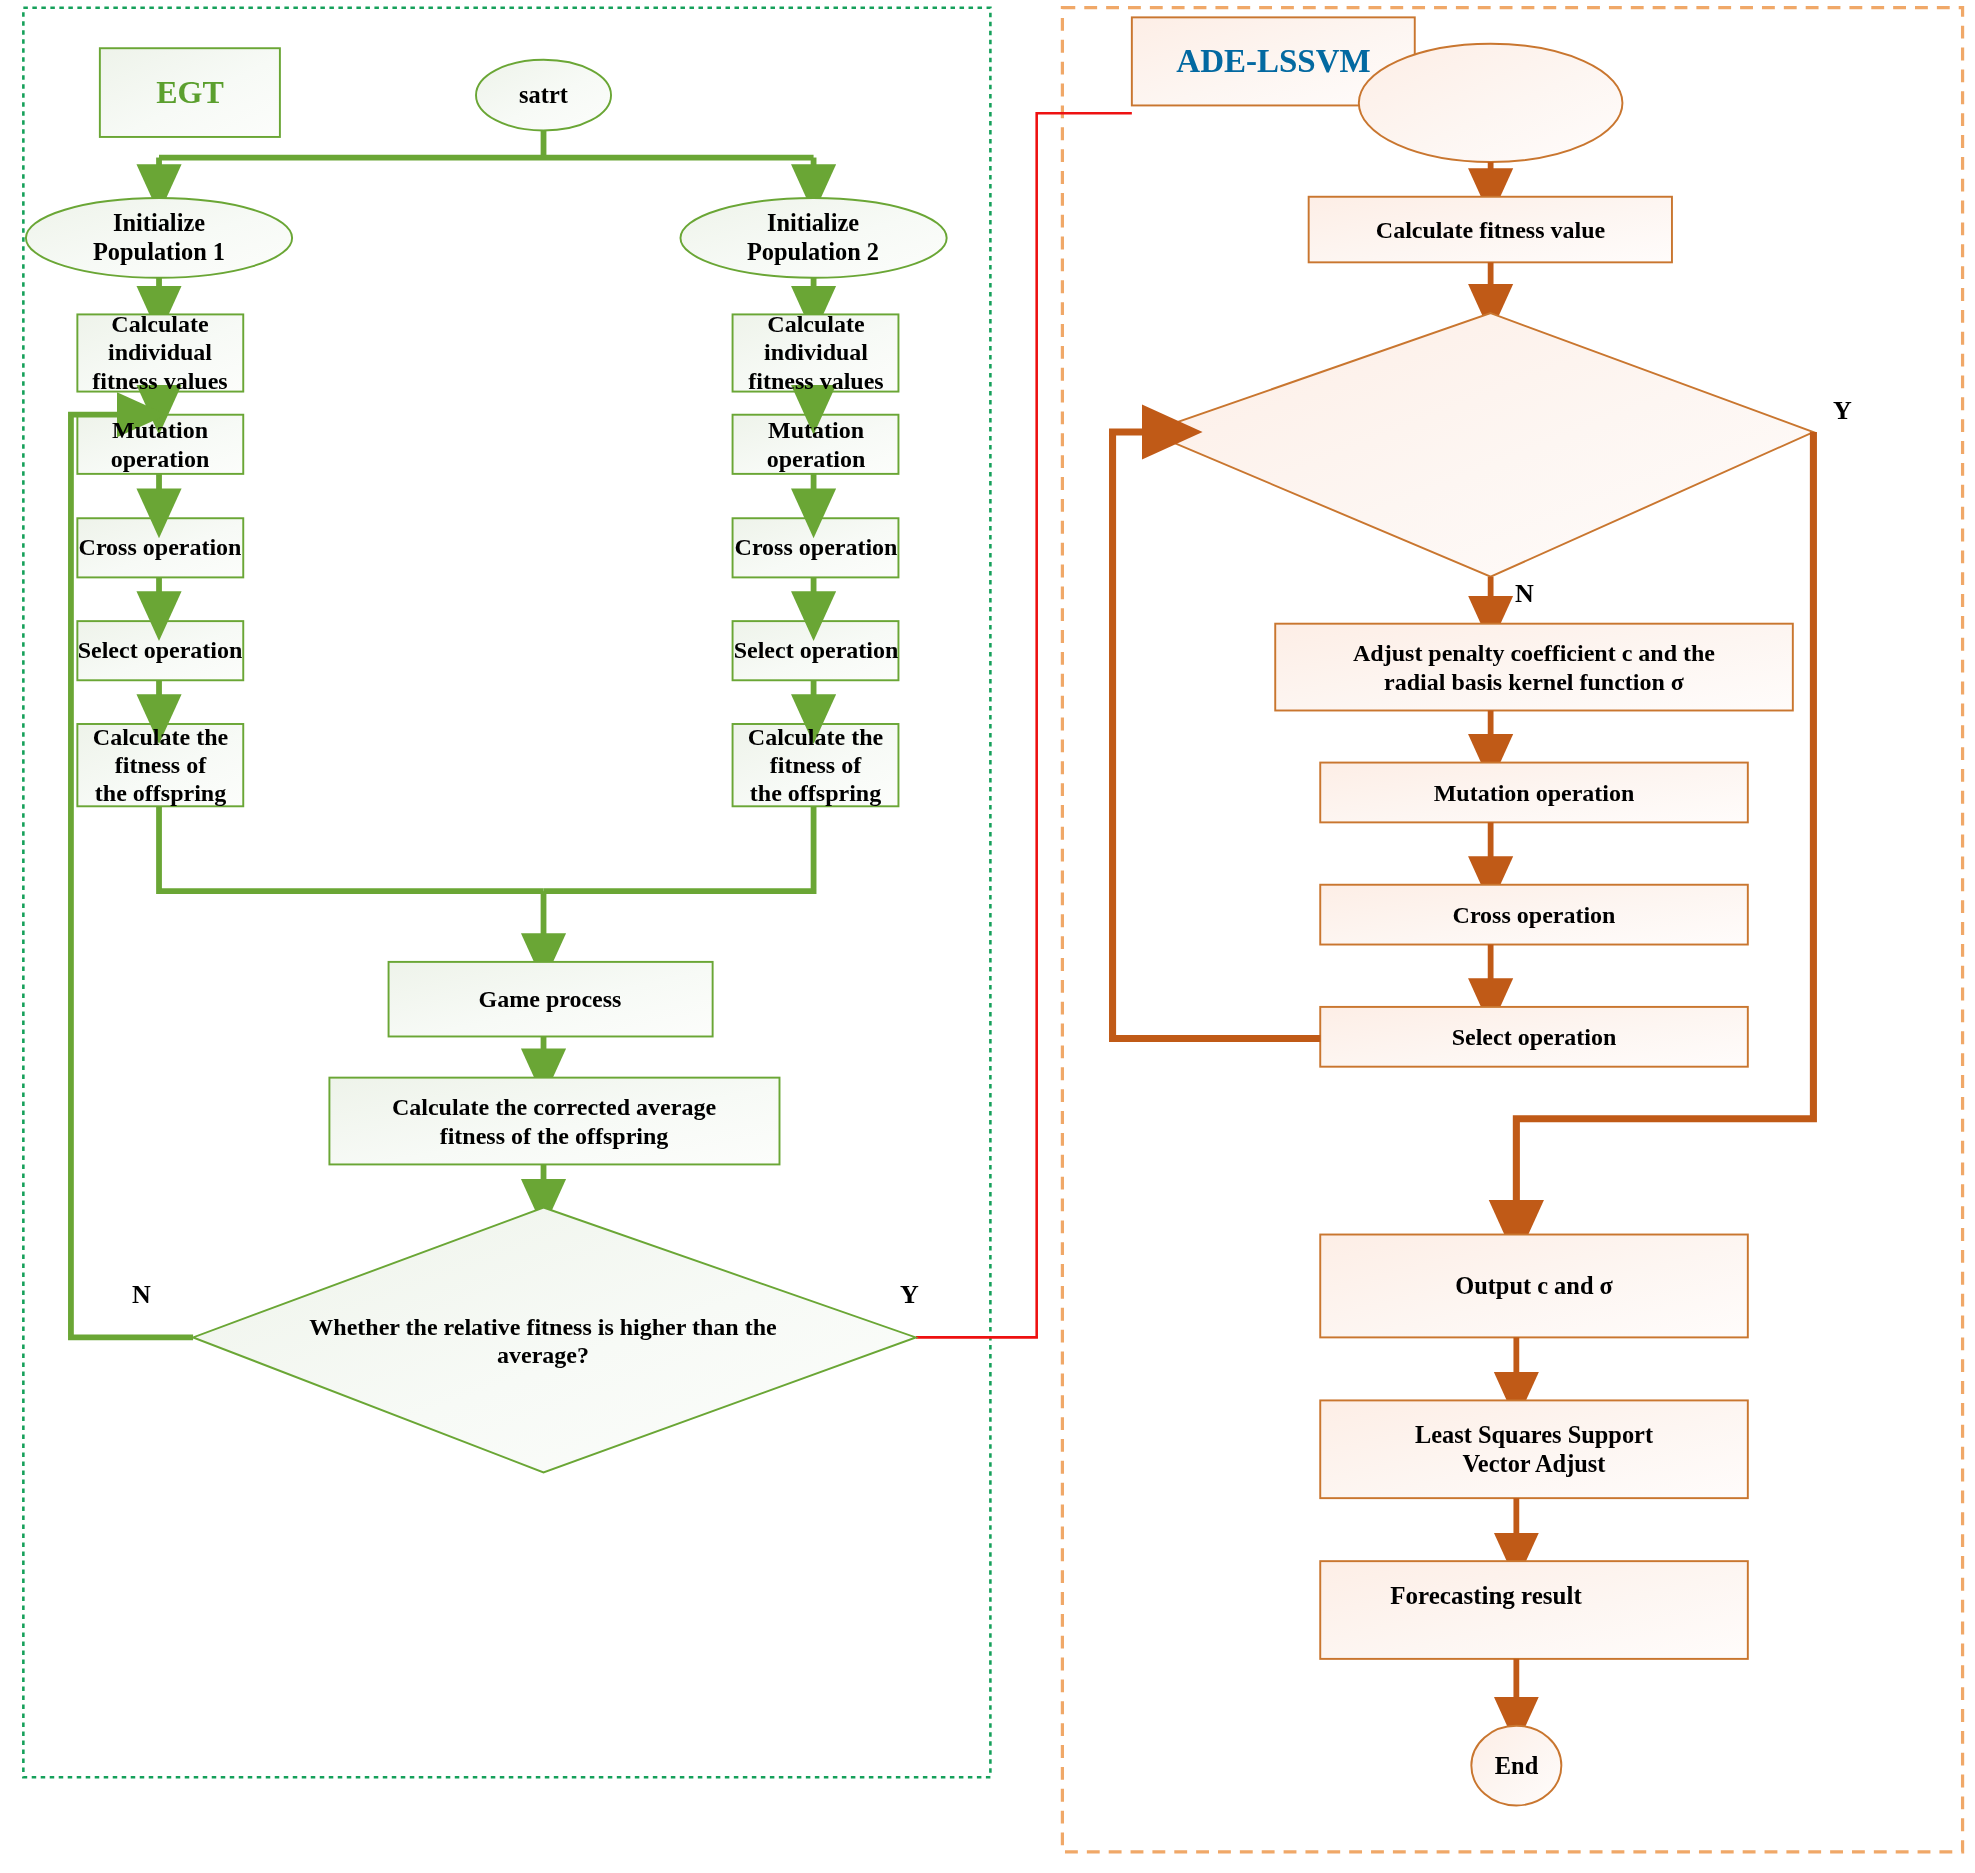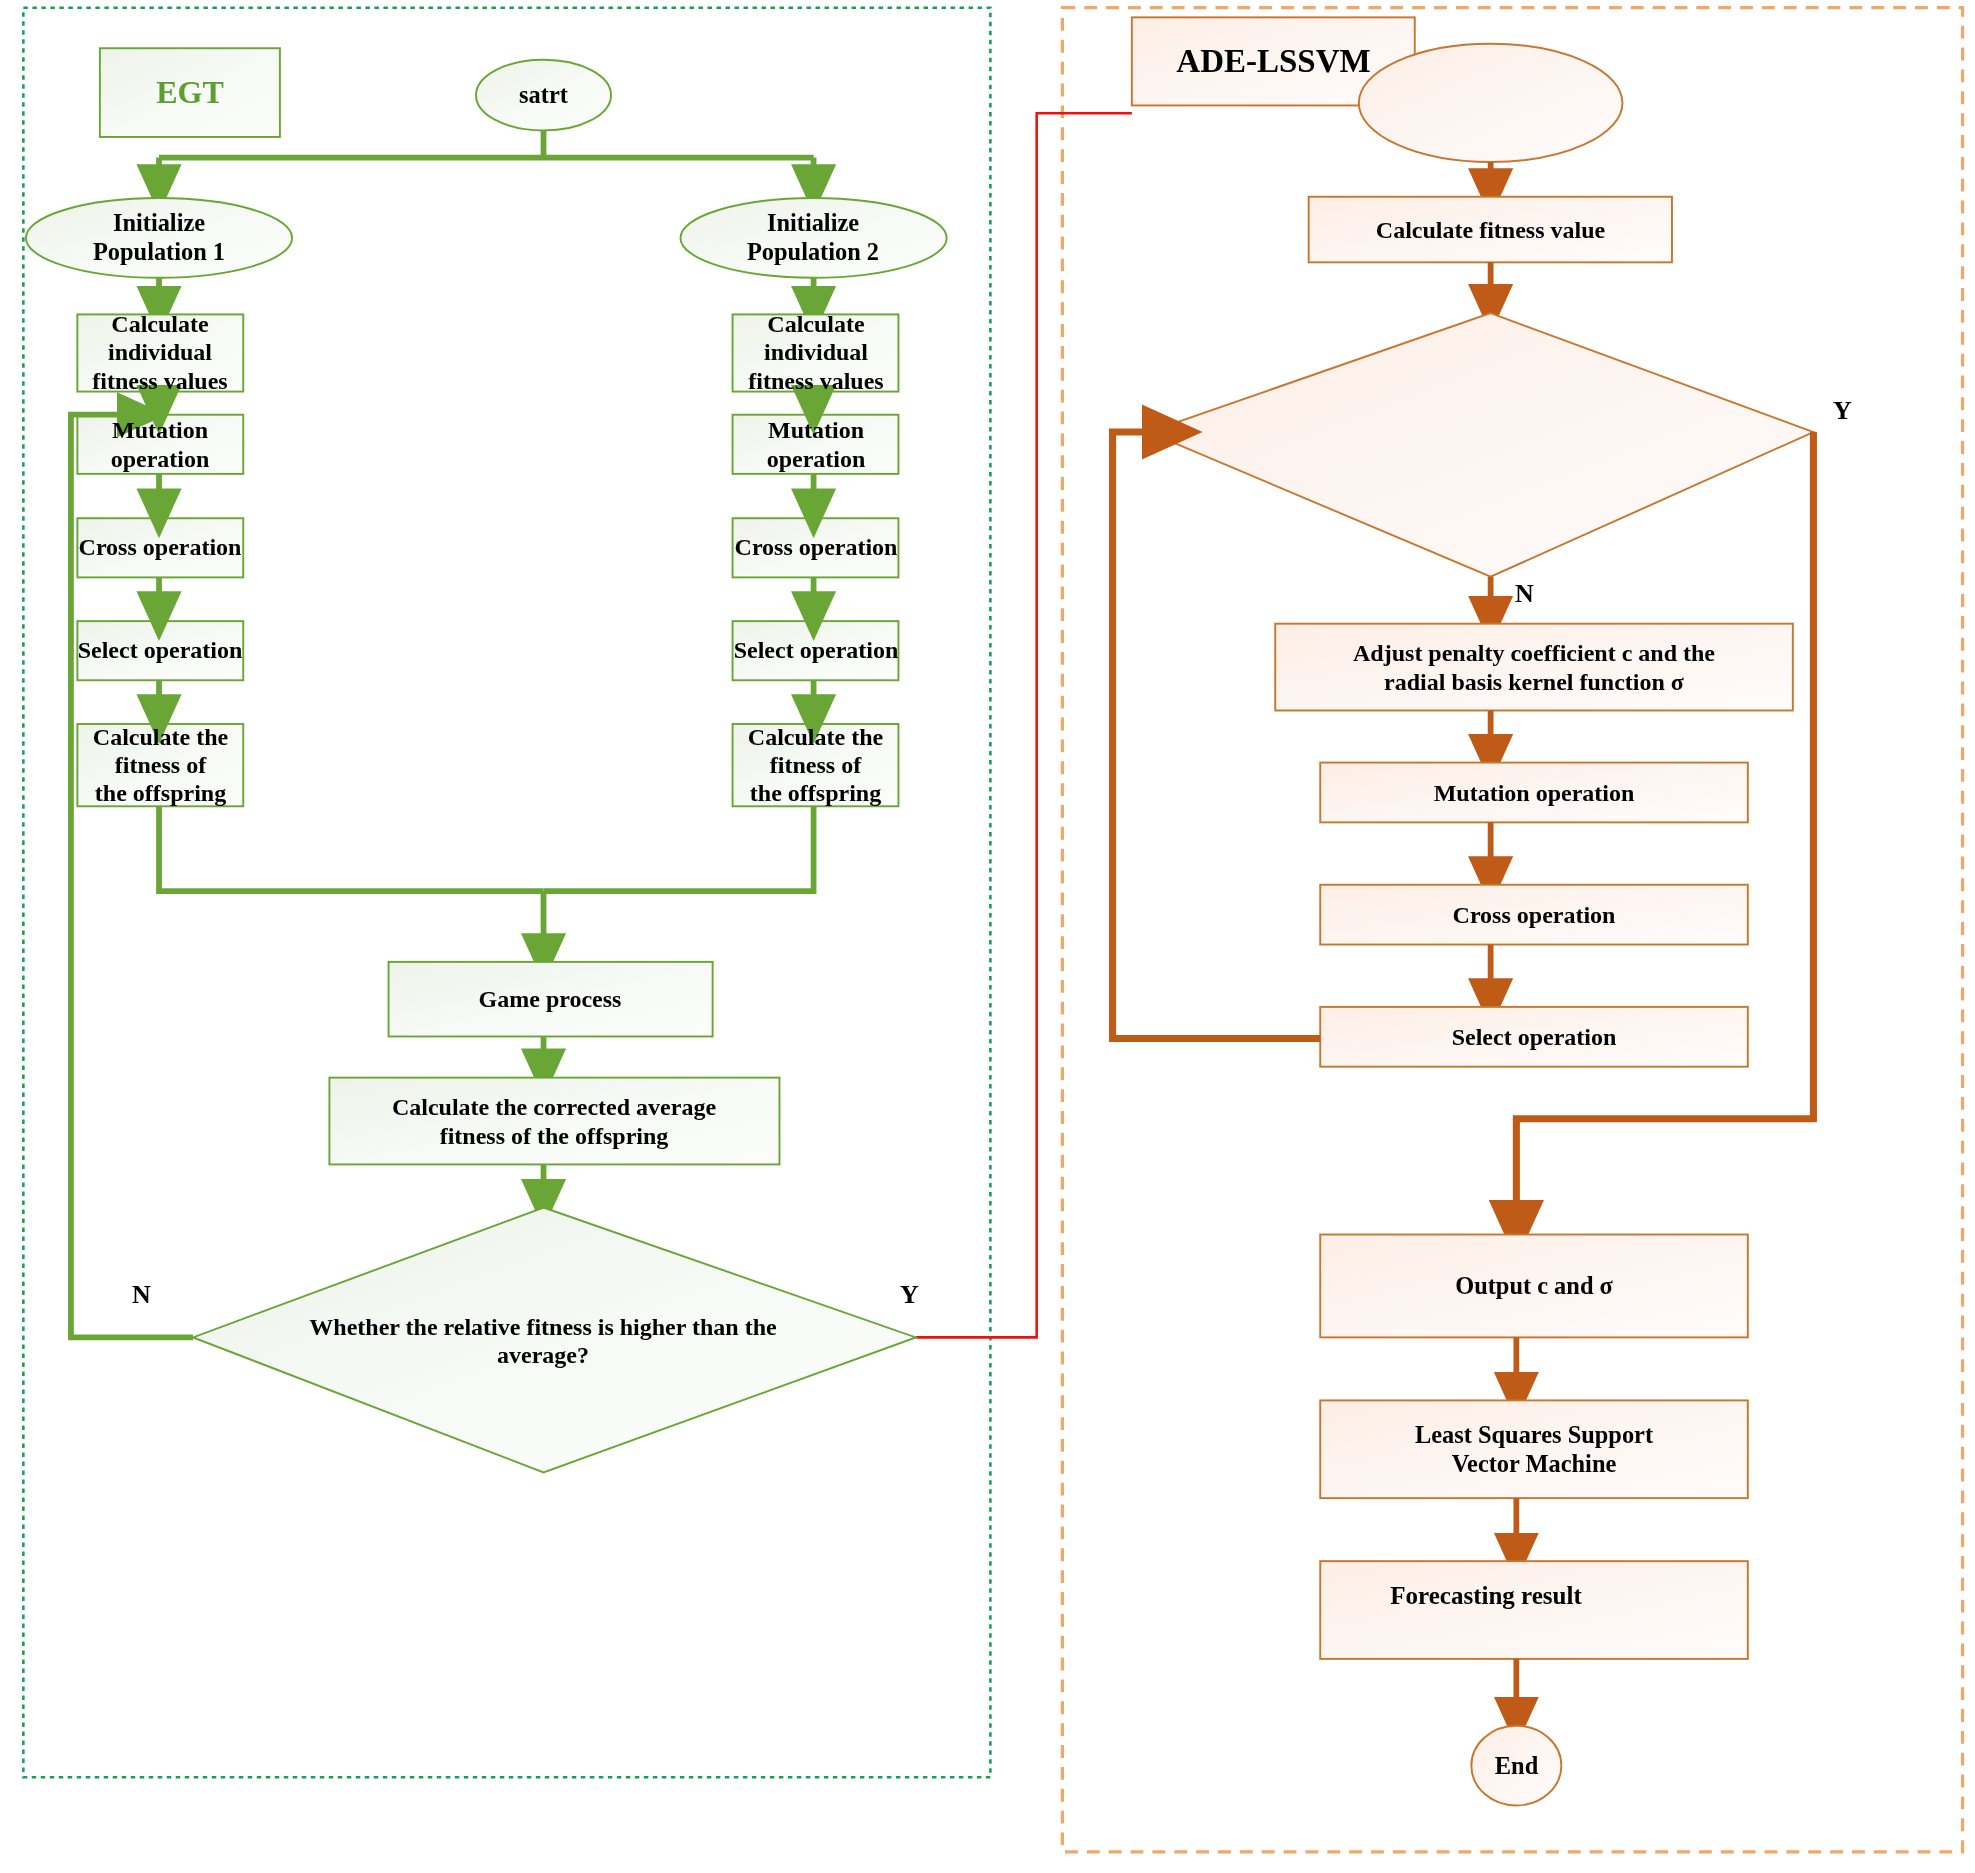--- a/index.html
+++ b/index.html
@@ -128,21 +128,21 @@
   <line x1="2358" y1="2330" x2="2358" y2="2425" stroke="#c05a17" stroke-width="9" marker-end="url(#arrO)"></line>
 
   <rect x="2053" y="2428" width="665" height="152" fill="url(#gOrange)" stroke="#c9762f" stroke-width="3"></rect>
   <line x1="2358" y1="2580" x2="2358" y2="2680" stroke="#c05a17" stroke-width="9" marker-end="url(#arrO)"></line>
 
   <ellipse cx="2358" cy="2746" rx="70" ry="62" fill="url(#gOrange)" stroke="#c9762f" stroke-width="3"></ellipse>
 </svg>
 
 <div class="tag-label" style="left:100px;top:48px;width:180px;height:89px;font-size:32px;color:#5b9f2e;">EGT</div>
 
-<div class="tag-label" style="left:1132px;top:17.4px;width:283px;height:88px;font-size:33px;color:#000000;">ADE-LSSVM</div>
+<div class="tag-label" style="left:1132px;top:17.4px;width:283px;height:88px;font-size:33px;color:#0369a1;">ADE-LSSVM</div>
 
 <div class="node-label" style="left:476px;top:60px;width:135px;height:71px;font-size:24.4px;">satrt</div>
 
 <div class="node-label" style="left:26px;top:198px;width:266px;height:80px;font-size:24.4px;white-space:pre-line;">Initialize
 Population 1</div>
 <div class="node-label" style="left:680px;top:198px;width:266px;height:80px;font-size:24.4px;white-space:pre-line;">Initialize
 Population 2</div>
 
 <div class="node-label" style="left:77px;top:314px;width:166px;height:77px;font-size:24px;white-space:pre-line;">Calculate individual
 fitness values</div>
@@ -178,18 +178,18 @@
 <div class="yn" style="left:1515px;top:579px;">N</div>
 
 <div class="node-label" style="left:1275px;top:624px;width:518px;height:87px;font-size:24px;white-space:pre-line;">Adjust penalty coefficient c and the
 radial basis kernel function  σ</div>
 <div class="node-label" style="left:1320px;top:763px;width:428px;height:60px;font-size:24px;">Mutation operation</div>
 <div class="node-label" style="left:1320px;top:885px;width:428px;height:60px;font-size:24px;">Cross operation</div>
 <div class="node-label" style="left:1320px;top:1007px;width:428px;height:60px;font-size:24px;">Select operation</div>
 
 <div class="node-label" style="left:1320px;top:1235px;width:428px;height:103px;font-size:24.4px;">Output c and  σ</div>
 <div class="node-label" style="left:1320px;top:1401px;width:428px;height:98px;font-size:24.4px;white-space:pre-line;">Least Squares Support
-Vector Machine</div>
+Vector Adjust</div>
 <div class="node-label" style="left:1272px;top:1561px;width:428px;height:70px;font-size:25px;">Forecasting result</div>
 <div class="node-label" style="left:1452px;top:1730px;width:129px;height:72px;font-size:24.4px;">End</div>
 
 </div>
 
 
 </body></html>

